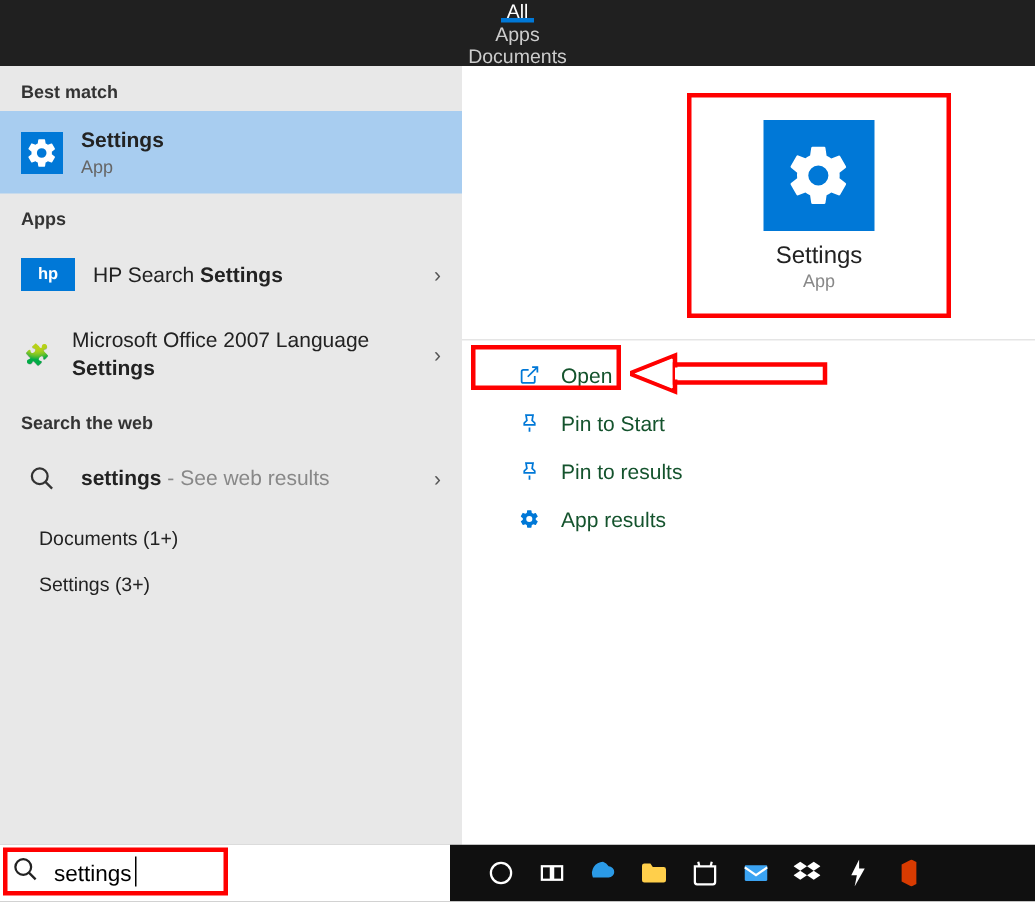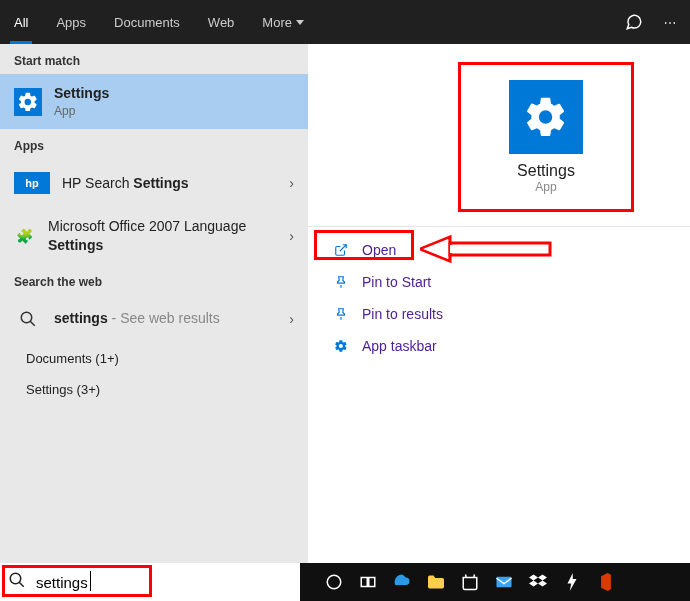--- a/index.html
+++ b/index.html
@@ -1,18 +1,18 @@
 <!DOCTYPE html>
 <html><head>
 <meta charset="utf-8">
 <style>
   * { box-sizing: border-box; margin: 0; padding: 0; font-family: 'Segoe UI', Tahoma, sans-serif; }
   body { width: 690px; height: 601px; background: #fff; position: relative; overflow: hidden; }
 
-  .top-tabs { height: 44px; background: #202020; display: flex; align-items: center; color: #ccc; font-size: 13px; }
+  .top-tabs { height: 44px; background: #202020; display: flex; align-items: center; color: #ccc; font-size: 13px; flex-direction: column; }
   .tab { padding: 0 14px; height: 100%; display: flex; align-items: center; cursor: pointer; position: relative; }
   .tab.active { color: #fff; }
   .tab.active::after { content: ''; position: absolute; bottom: 0; left: 10px; right: 10px; height: 3px; background: #0078d7; }
   .tab-right { margin-left: auto; display: flex; padding-right: 10px; gap: 16px; }
   .tab-right .ticon { width: 20px; height: 20px; display: flex; align-items: center; justify-content: center; color: #fff; cursor: pointer; }
 
   .main { display: flex; height: 519px; }
   .left { width: 308px; background: #e8e8e8; display: flex; flex-direction: column; overflow-y: auto; }
   .right { flex: 1; background: #fff; position: relative; }
 
@@ -29,21 +29,21 @@
 
   .collapse-row { font-size: 13px; color: #222; padding: 8px 26px; cursor: pointer; }
 
   
   .big-tile { position: absolute; left: 150px; top: 18px; width: 176px; height: 150px; border: 3px solid #ff0000; display: flex; flex-direction: column; align-items: center; justify-content: center; }
   .big-tile .gear-box { width: 74px; height: 74px; background: #0078d7; display: flex; align-items: center; justify-content: center; }
   .big-tile .bt-title { font-size: 16px; color: #222; margin-top: 8px; }
   .big-tile .bt-sub { font-size: 12px; color: #888; }
   .hr { position: absolute; left: 0; right: 0; top: 182px; height: 1px; background: #e5e5e5; }
   .actions { position: absolute; left: 0; top: 190px; width: 100%; }
-  .action-row { display: flex; align-items: center; padding: 6px 24px; cursor: pointer; font-size: 14px; color: #4c1d95; height: 32px; }
+  .action-row { display: flex; align-items: center; padding: 6px 36px; cursor: pointer; font-size: 14px; color: #14532d; height: 32px; }
   .action-row .aicon { width: 18px; height: 18px; margin-right: 12px; display: flex; align-items: center; justify-content: center; color: #0078d7; font-size: 14px; }
   .open-wrap { position: absolute; left: 6px; top: 186px; width: 100px; height: 30px; border: 3px solid #ff0000; pointer-events: none; }
 
   .arrow { position: absolute; left: 112px; top: 190px; }
 
   
   .taskbar { height: 38px; background: #101010; display: flex; align-items: center; }
   .search-wrap { position: relative; width: 300px; height: 38px; }
   .search-box { width: 100%; height: 100%; background: #fff; border: none; padding-left: 36px; font-size: 15px; outline: none; }
   .search-icon { position: absolute; left: 8px; top: 50%; transform: translateY(-50%); color: #222; font-size: 16px; }
@@ -74,21 +74,21 @@
       <svg width="18" height="18" viewBox="0 0 24 24" fill="none" stroke="currentColor" stroke-width="2">
           <path d="M21 11.5a8.38 8.38 0 01-8.5 8.5 8.5 8.5 0 01-4-1L3 21l2-5.5a8.5 8.5 0 1116-4z"></path>
         </svg>
     </div>
     <div class="ticon">⋯</div>
   </div>
 </div>
 
 <div class="main">
   <div class="left">
-    <div class="section-label">Start match</div>
+    <div class="section-label">Best match</div>
     <div class="result-row selected">
       <div class="ricon">
         <svg class="gear-svg" viewBox="0 0 24 24" fill="currentColor">
             <path d="M19.14,12.94a7,7,0,0,0,.05-.94,7,7,0,0,0-.05-.94l2.11-1.65a.5.5,0,0,0,.12-.64l-2-3.46a.5.5,0,0,0-.61-.22l-2.49,1a7,7,0,0,0-1.63-.94l-.38-2.65A.5.5,0,0,0,13.77,2H9.77a.5.5,0,0,0-.49.42L8.9,5.07a7,7,0,0,0-1.63.94l-2.49-1a.5.5,0,0,0-.61.22l-2,3.46a.5.5,0,0,0,.12.64L4.4,11.06a7,7,0,0,0,0,1.88L2.29,14.59a.5.5,0,0,0-.12.64l2,3.46a.5.5,0,0,0,.61.22l2.49-1a7,7,0,0,0,1.63.94l.38,2.65a.5.5,0,0,0,.49.42h4a.5.5,0,0,0,.49-.42l.38-2.65a7,7,0,0,0,1.63-.94l2.49,1a.5.5,0,0,0,.61-.22l2-3.46a.5.5,0,0,0-.12-.64ZM11.77,15.5A3.5,3.5,0,1,1,15.27,12,3.5,3.5,0,0,1,11.77,15.5Z"></path>
           </svg>
       </div>
       <div class="rtext">
         <div><b>Settings</b></div>
         <div class="rsub">App</div>
       </div>
@@ -161,21 +161,21 @@
             </svg>
         </div>
         <span>Pin to results</span>
       </div>
       <div class="action-row">
         <div class="aicon">
           <svg width="14" height="14" viewBox="0 0 24 24" fill="currentColor">
               <path d="M19.14,12.94a7,7,0,0,0,.05-.94,7,7,0,0,0-.05-.94l2.11-1.65a.5.5,0,0,0,.12-.64l-2-3.46a.5.5,0,0,0-.61-.22l-2.49,1a7,7,0,0,0-1.63-.94l-.38-2.65A.5.5,0,0,0,13.77,2H9.77a.5.5,0,0,0-.49.42L8.9,5.07a7,7,0,0,0-1.63.94l-2.49-1a.5.5,0,0,0-.61.22l-2,3.46a.5.5,0,0,0,.12.64L4.4,11.06a7,7,0,0,0,0,1.88L2.29,14.59a.5.5,0,0,0-.12.64l2,3.46a.5.5,0,0,0,.61.22l2.49-1a7,7,0,0,0,1.63.94l.38,2.65a.5.5,0,0,0,.49.42h4a.5.5,0,0,0,.49-.42l.38-2.65a7,7,0,0,0,1.63-.94l2.49,1a.5.5,0,0,0,.61-.22l2-3.46a.5.5,0,0,0-.12-.64ZM11.77,15.5A3.5,3.5,0,1,1,15.27,12,3.5,3.5,0,0,1,11.77,15.5Z"></path>
             </svg>
         </div>
-        <span>App taskbar</span>
+        <span>App results</span>
       </div>
     </div>
     <div class="open-wrap"></div>
     <svg class="arrow" width="140" height="30">
       <defs></defs>
       <rect x="30" y="9" width="100" height="12" fill="none" stroke="#ff0000" stroke-width="3"></rect>
       <polygon points="0,15 30,3 30,27" fill="none" stroke="#ff0000" stroke-width="3"></polygon>
       <polygon points="3,15 28,5 28,25" fill="#fff"></polygon>
       <rect x="30" y="11" width="97" height="8" fill="#fff"></rect>
     </svg>

